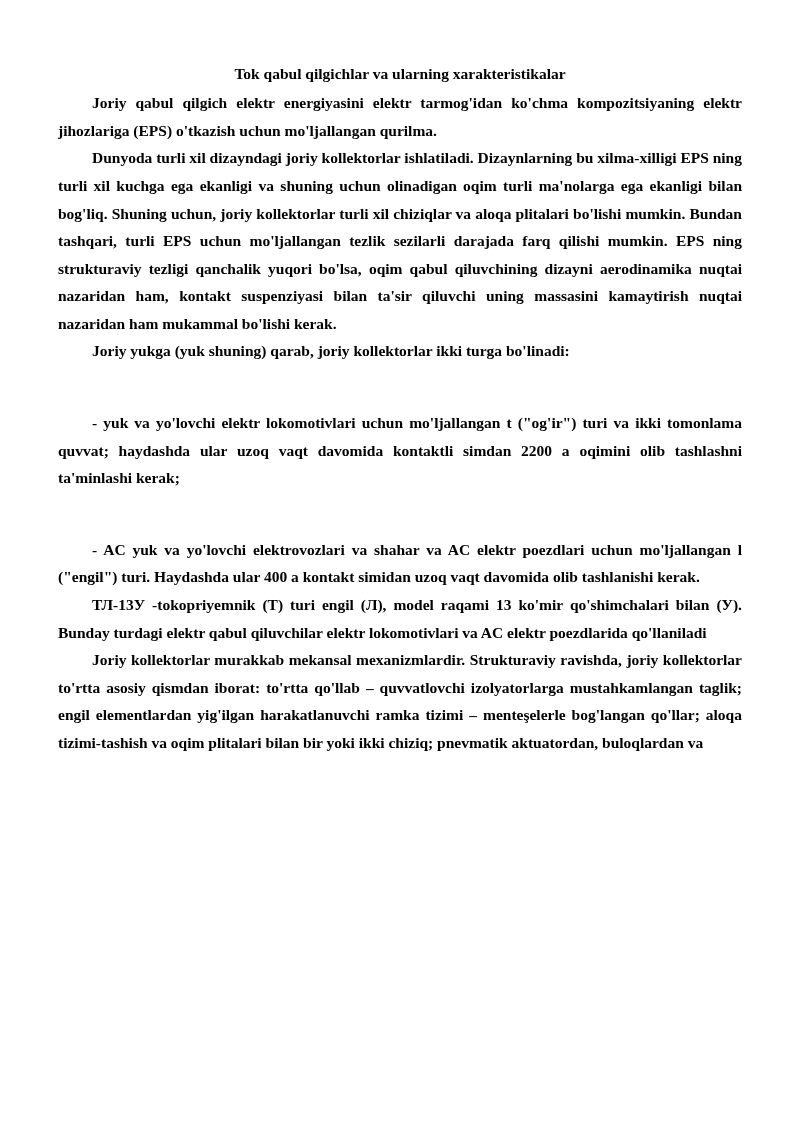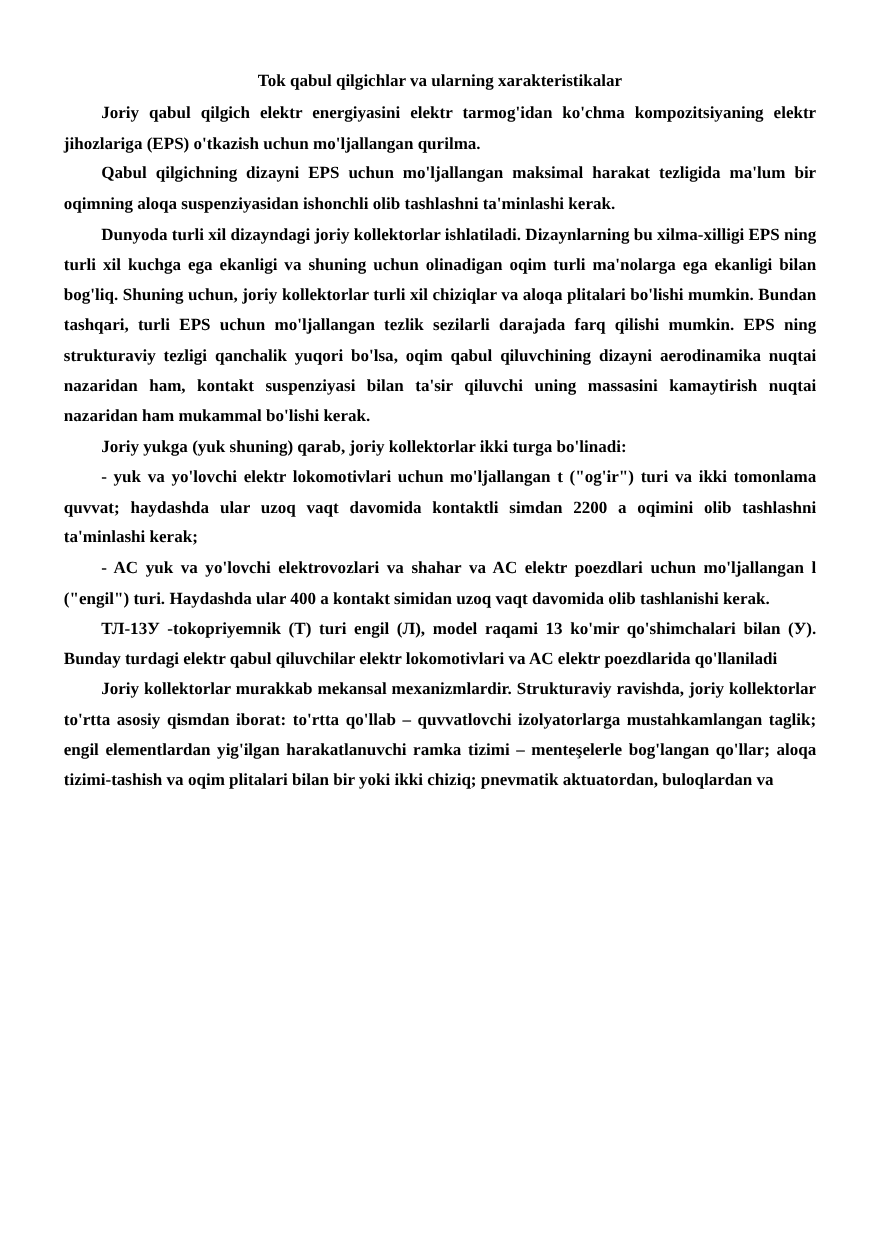--- a/index.html
+++ b/index.html
@@ -31,29 +31,29 @@
     margin: 0;
     font-size: 15.5px;
     line-height: 1.78;
     text-align: justify;
     text-justify: inter-word;
     text-indent: 34px;
     font-weight: bold;
   }
   p.para.dash {
     text-indent: 34px;
+    margin-top: 44px;
   }
 </style>
 </head>
 <body>
 
 <div class="page">
   <h1 class="doc-title">Tok qabul qilgichlar va ularning xarakteristikalar</h1>
 
   <p class="para">Joriy qabul qilgich elektr energiyasini elektr tarmog'idan ko'chma kompozitsiyaning elektr jihozlariga (EPS) o'tkazish uchun mo'ljallangan qurilma.</p>
-  <p class="para">Qabul qilgichning dizayni EPS uchun mo'ljallangan maksimal harakat tezligida ma'lum bir oqimning aloqa suspenziyasidan ishonchli olib tashlashni ta'minlashi kerak.</p>
   <p class="para">Dunyoda turli xil dizayndagi joriy kollektorlar ishlatiladi. Dizaynlarning bu xilma-xilligi EPS ning turli xil kuchga ega ekanligi va shuning uchun olinadigan oqim turli ma'nolarga ega ekanligi bilan bog'liq. Shuning uchun, joriy kollektorlar turli xil chiziqlar va aloqa plitalari bo'lishi mumkin. Bundan tashqari, turli EPS uchun mo'ljallangan tezlik sezilarli darajada farq qilishi mumkin. EPS ning strukturaviy tezligi qanchalik yuqori bo'lsa, oqim qabul qiluvchining dizayni aerodinamika nuqtai nazaridan ham, kontakt suspenziyasi bilan ta'sir qiluvchi uning massasini kamaytirish nuqtai nazaridan ham mukammal bo'lishi kerak.</p>
   <p class="para">Joriy yukga (yuk shuning) qarab, joriy kollektorlar ikki turga bo'linadi:</p>
   <p class="para dash">- yuk va yo'lovchi elektr lokomotivlari uchun mo'ljallangan t ("og'ir") turi va ikki tomonlama quvvat; haydashda ular uzoq vaqt davomida kontaktli simdan 2200 a oqimini olib tashlashni ta'minlashi kerak;</p>
   <p class="para dash">- AC yuk va yo'lovchi elektrovozlari va shahar va AC elektr poezdlari uchun mo'ljallangan l ("engil") turi. Haydashda ular 400 a kontakt simidan uzoq vaqt davomida olib tashlanishi kerak.</p>
   <p class="para">ТЛ-13У -tokopriyemnik (Т) turi engil (Л), model raqami 13 ko'mir qo'shimchalari bilan (У). Bunday turdagi elektr qabul qiluvchilar elektr lokomotivlari va AC elektr poezdlarida qo'llaniladi</p>
   <p class="para">Joriy kollektorlar murakkab mekansal mexanizmlardir. Strukturaviy ravishda, joriy kollektorlar to'rtta asosiy qismdan iborat: to'rtta qo'llab – quvvatlovchi izolyatorlarga mustahkamlangan taglik; engil elementlardan yig'ilgan harakatlanuvchi ramka tizimi – menteşelerle bog'langan qo'llar; aloqa tizimi-tashish va oqim plitalari bilan bir yoki ikki chiziq; pnevmatik aktuatordan, buloqlardan va</p>
 </div>
 
 </body></html>

